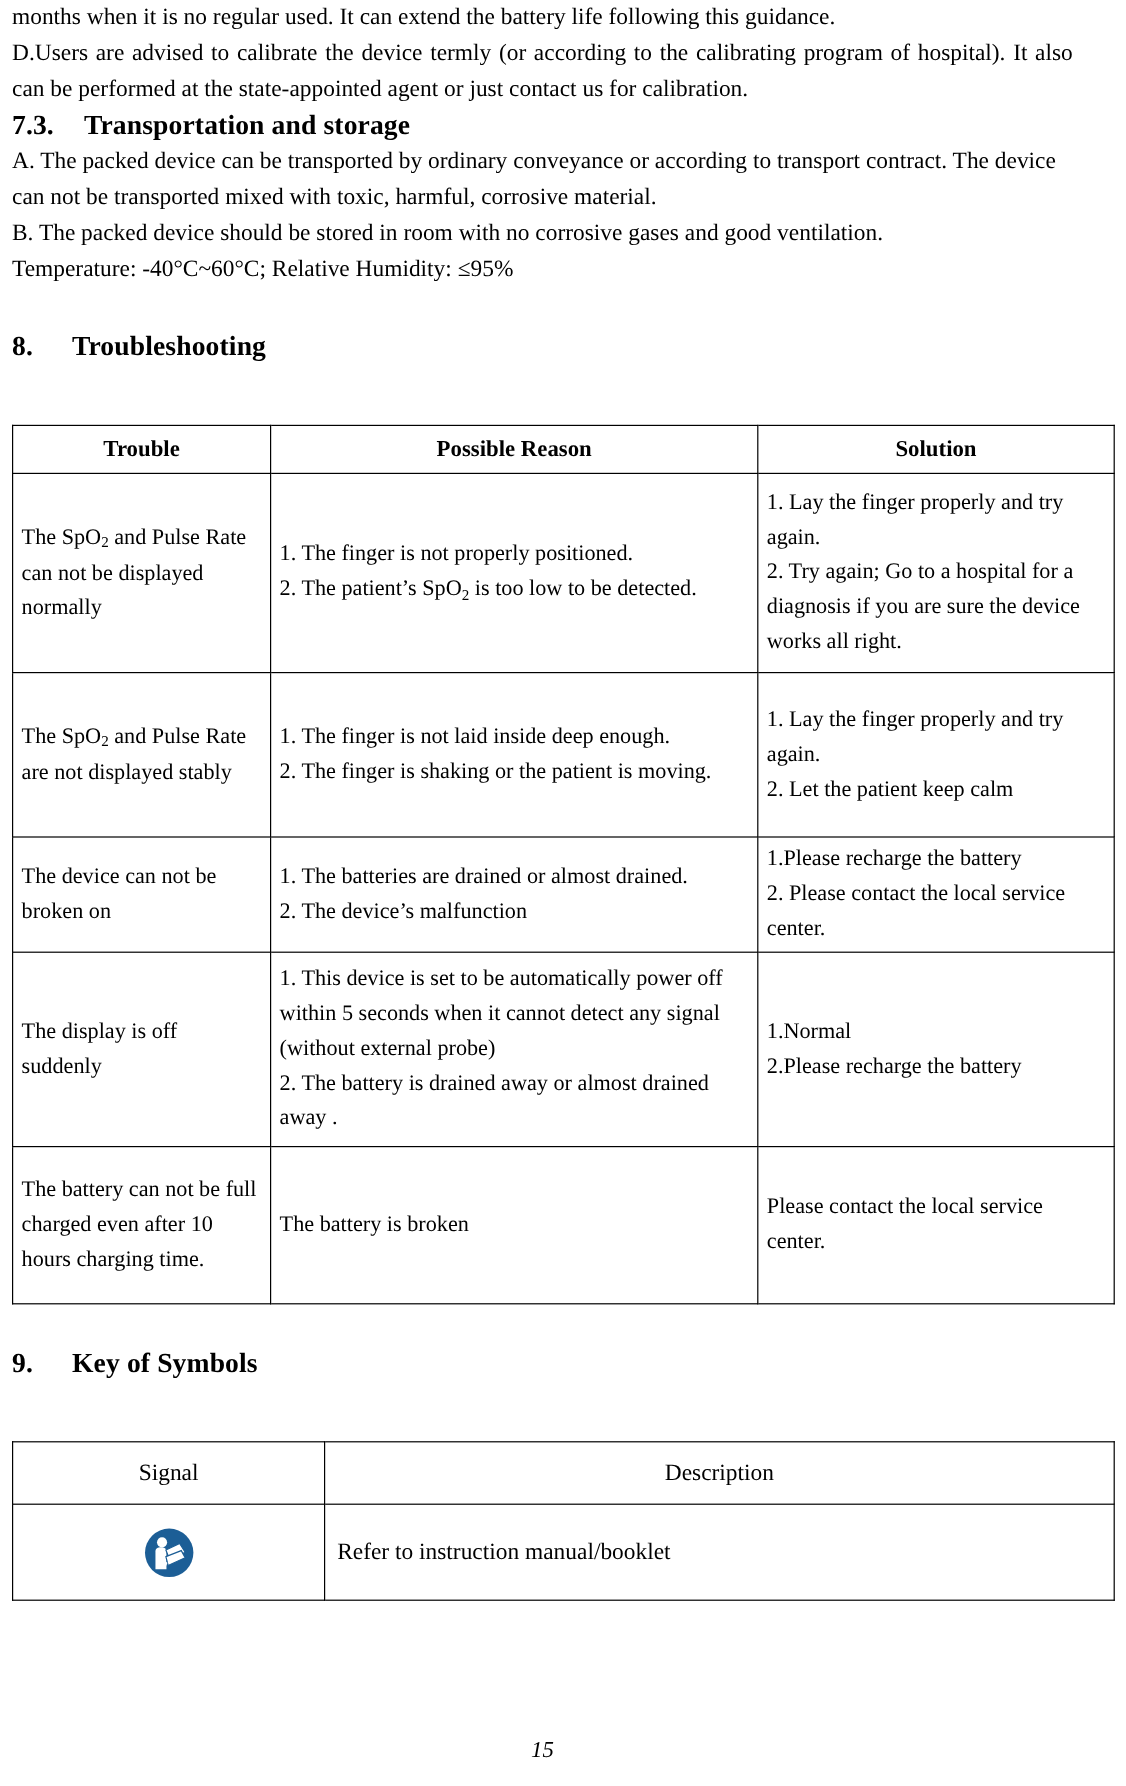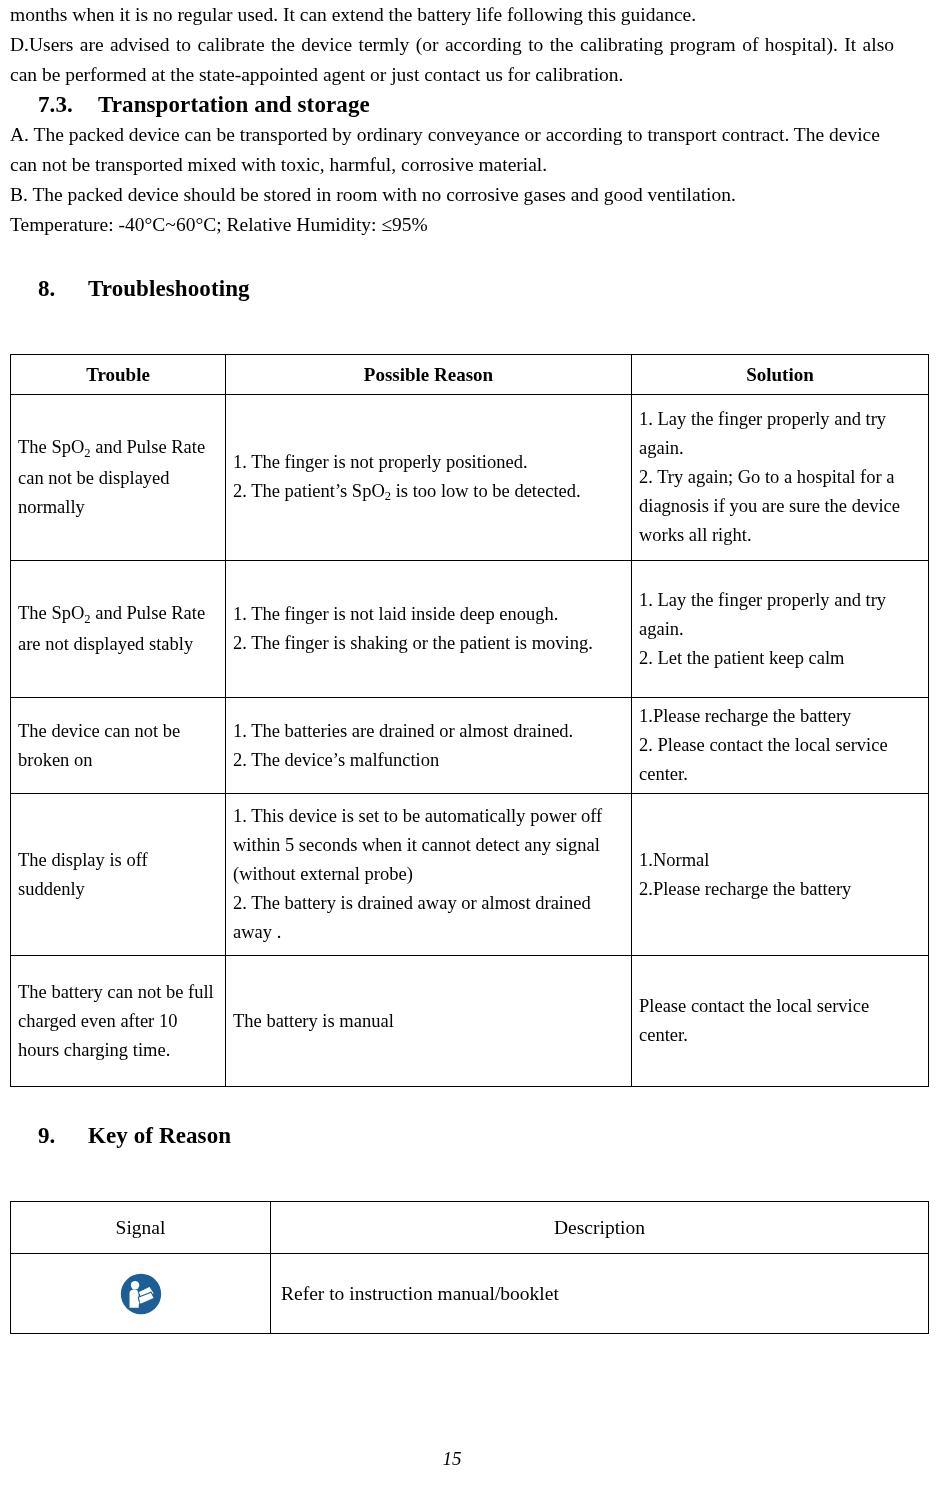--- a/index.html
+++ b/index.html
@@ -34,21 +34,21 @@
   .para.nojust { text-align: left; }
 
   
   h2.heading {
     font-size: 23px;
     font-weight: bold;
     margin: 0;
     line-height: 30px;
     letter-spacing: 0.1px;
   }
-  .heading .num { display: inline-block; margin-left: 28px; }
+  .heading .num { display: inline-block; }
   .h-7 { margin-top: 14px; margin-bottom: 8px; }
   .h-7 .num { width: 60px; }
   .h-big {
     font-size: 26px;
     margin-top: 0;
   }
   .h-big .num { display: inline-block; width: 50px; }
   .spacer-md { height: 34px; }
   .spacer-lg { height: 50px; }
 
@@ -222,36 +222,36 @@
             <span class="cell-lines">
               <span>1.Normal</span>
               <span>2.Please recharge the battery</span>
             </span>
           </td>
         </tr>
         <tr style="height: 131px; margin-left: 29px;">
           <td class="trouble-cell">The battery can not be full charged even after 10 hours charging time.</td>
           <td>
             <span class="cell-lines">
-              <span> The battery is manual</span>
+              <span> The battery is broken</span>
             </span>
           </td>
           <td>
             <span class="cell-lines">
               <span>Please contact the local service center.</span>
             </span>
           </td>
         </tr>
       </tbody>
   </table>
 
   <div class="spacer-md"></div>
 
   <h2 class="heading h-big">
-    <span class="num">9.</span><span>Key of Reason</span>
+    <span class="num">9.</span><span>Key of Symbols</span>
   </h2>
 
   <div class="spacer-lg"></div>
 
   <table class="sym-table">
     <colgroup>
       <col style="width:260px">
       <col style="width:658px">
     </colgroup>
     <thead>

